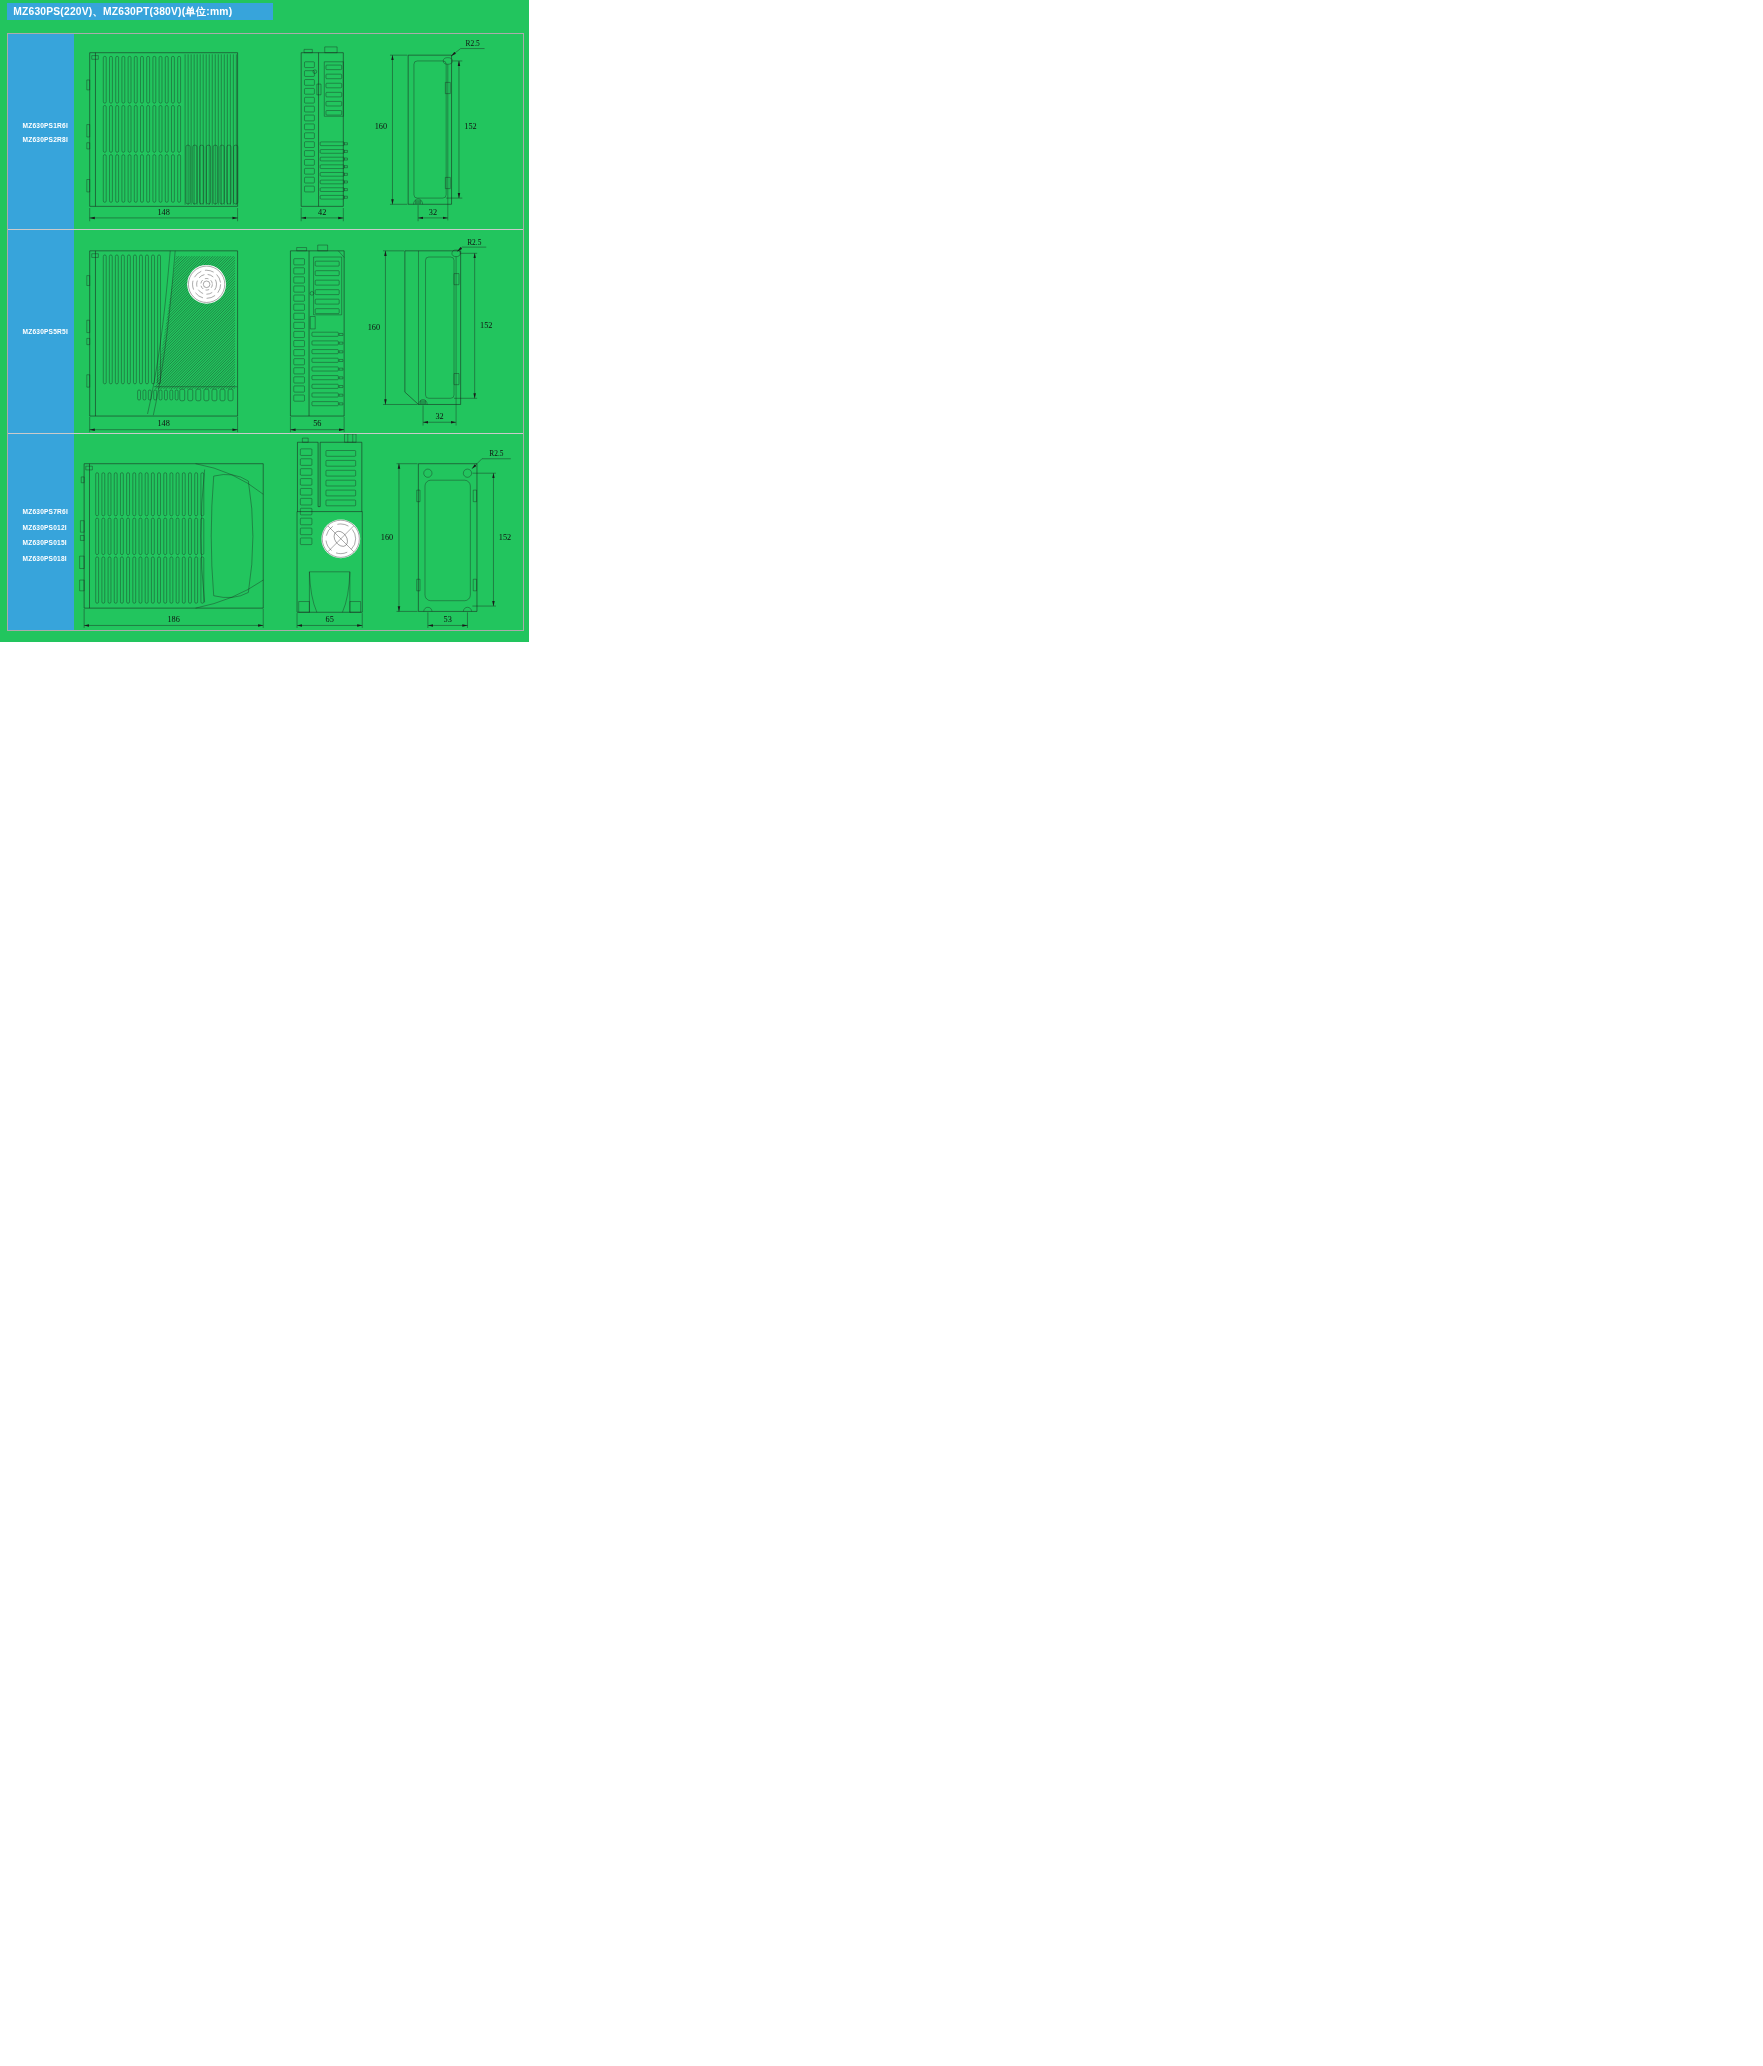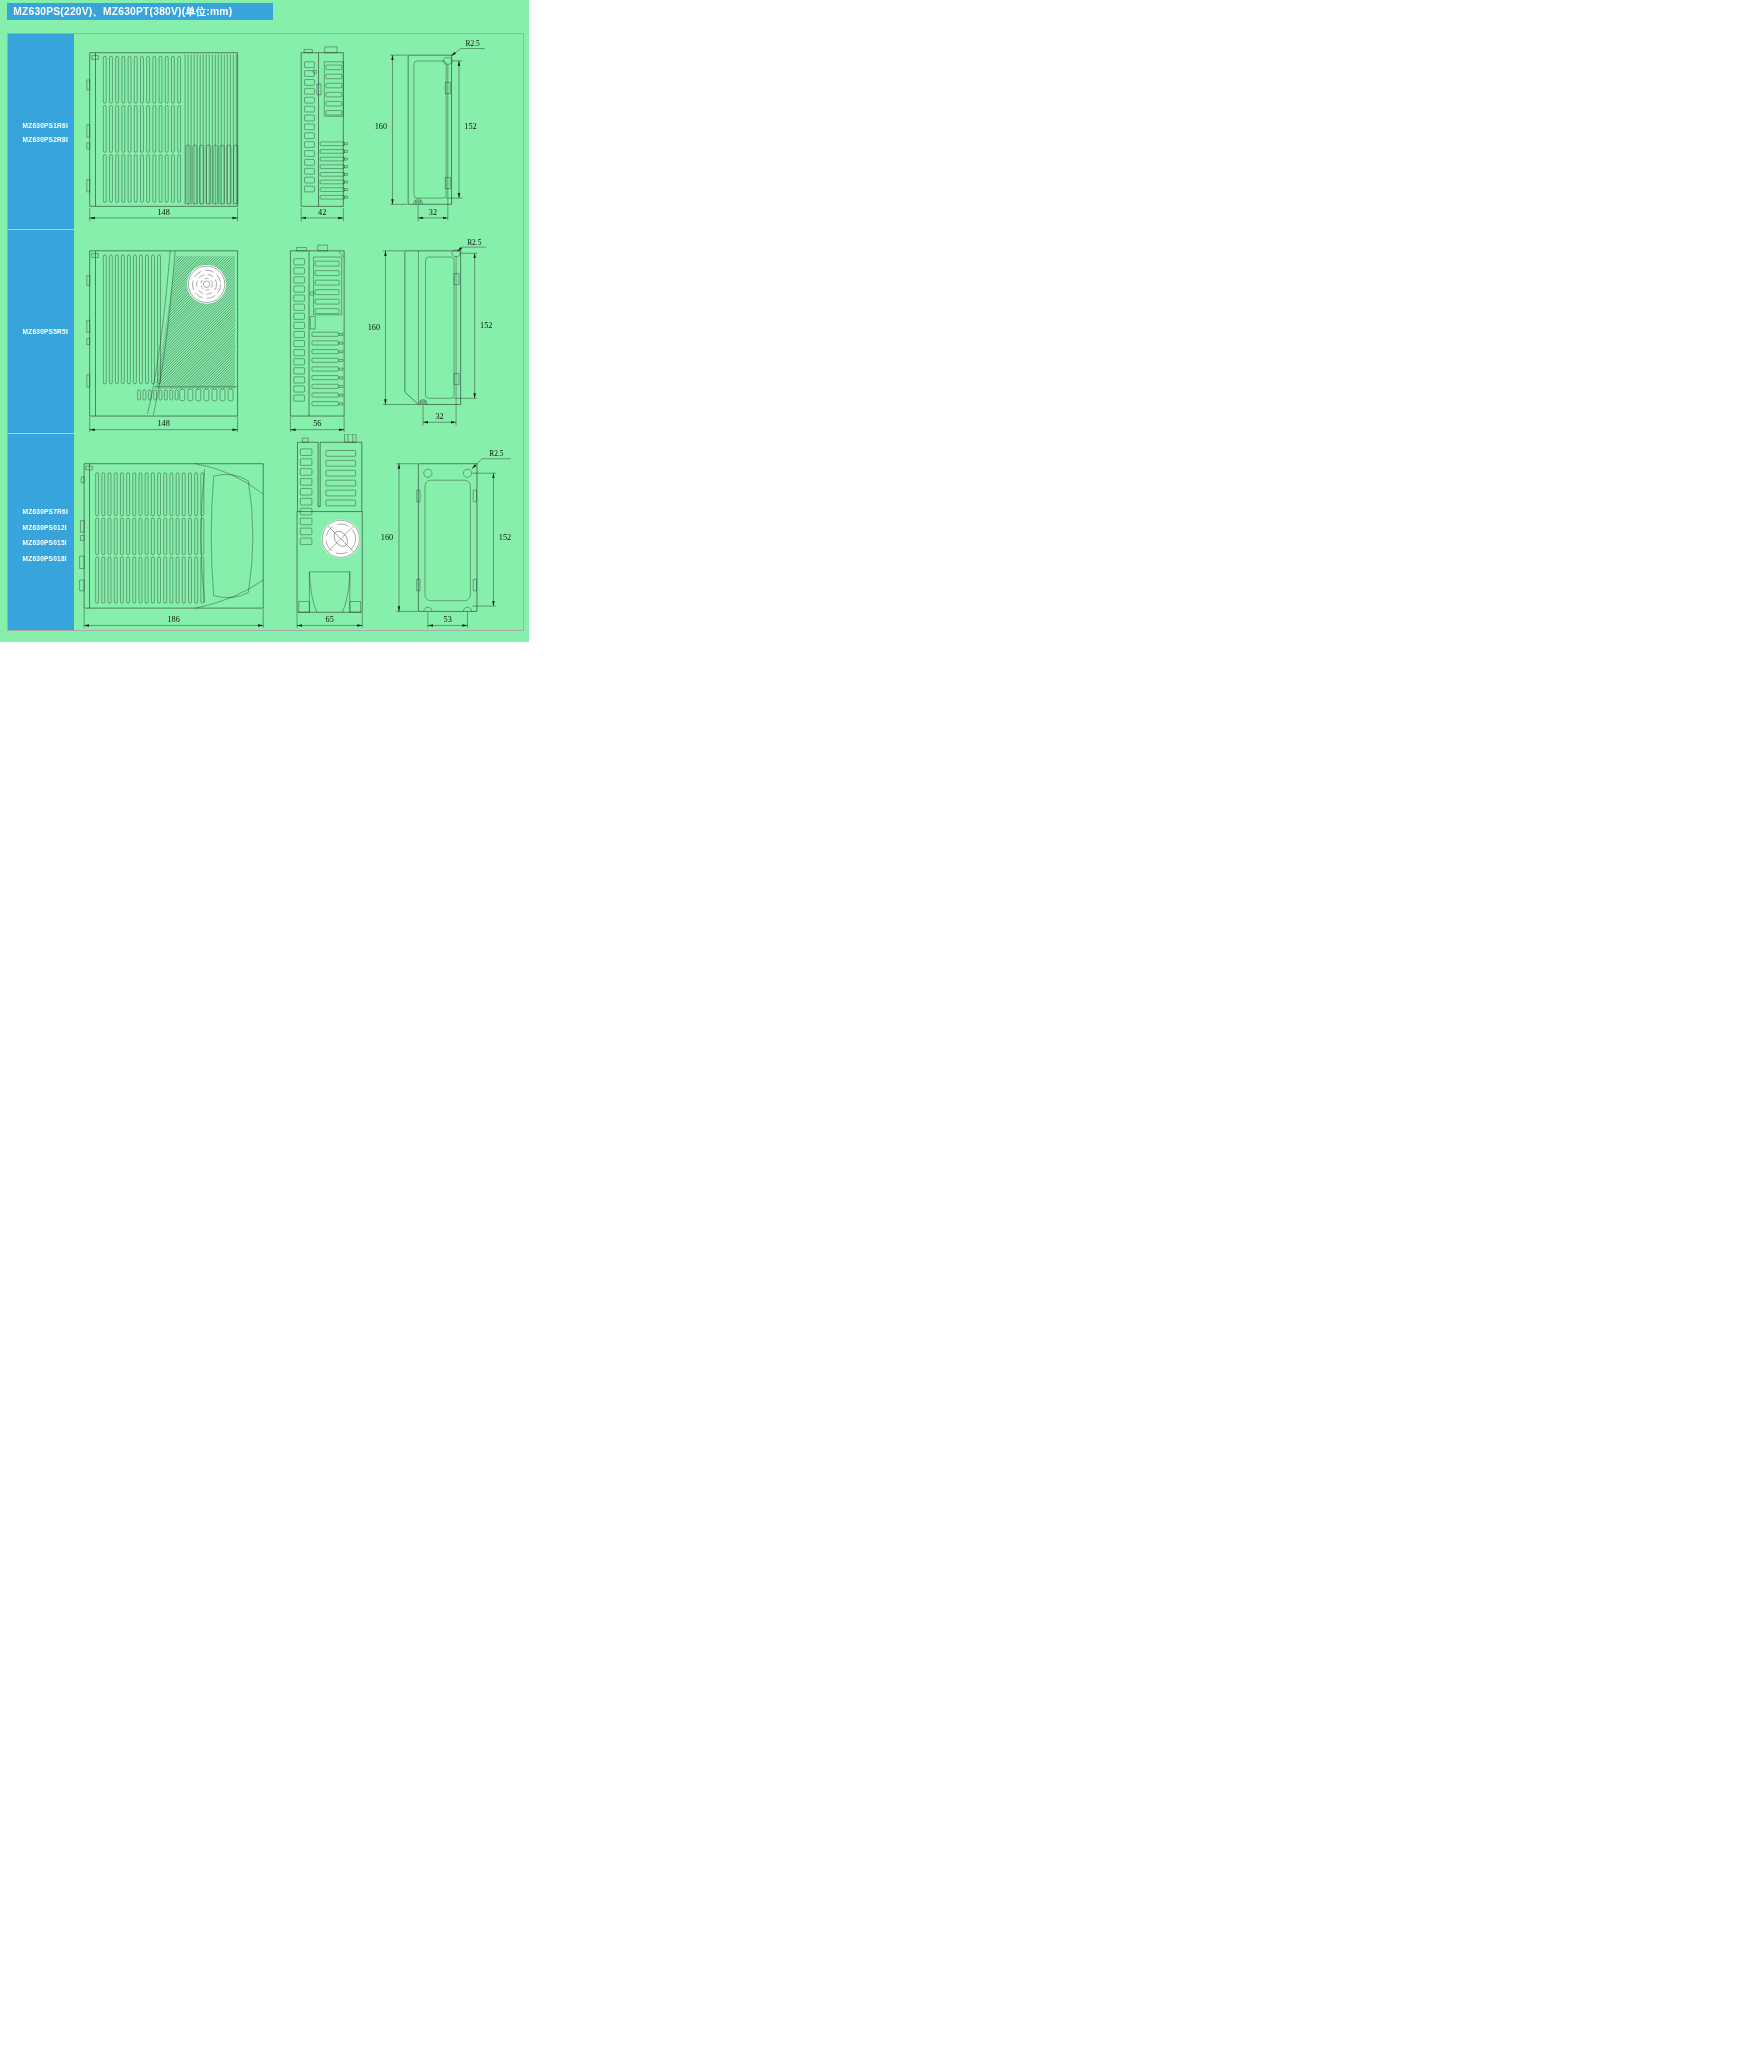--- a/index.html
+++ b/index.html
@@ -1,16 +1,16 @@
 <!DOCTYPE html>
 <html style="font-size:6.6px"><head>
 <meta charset="utf-8">
 <style>
   html,body{margin:0;padding:0;background:#fff}
-  .page{position:relative;width:529px;height:642px;background:#86efac;
+  .page{position:relative;width:529px;height:642px;background:#22c55e;
         font-family:"Liberation Sans",sans-serif;overflow:hidden}
   .title-bar{position:absolute;left:7px;top:3.3px;width:266px;height:16.5px;
         background:#37A4DB;color:#fff;font-size:10.3px;font-weight:bold;
         line-height:17px;padding-left:6.2px;box-sizing:border-box;
         letter-spacing:0.2px;white-space:nowrap}
   .content{position:absolute;left:7px;top:33px;width:515px;height:596px;
         border:0.4px solid #ABABAB;box-sizing:content-box}
   .row{position:absolute;left:0;width:100%}
   .sidebar{position:absolute;left:0;top:0;bottom:0;width:66px;background:#37A4DB}
   .model{position:absolute;left:14.5px;color:#fff;font-size:6.6px;font-weight:bold;

